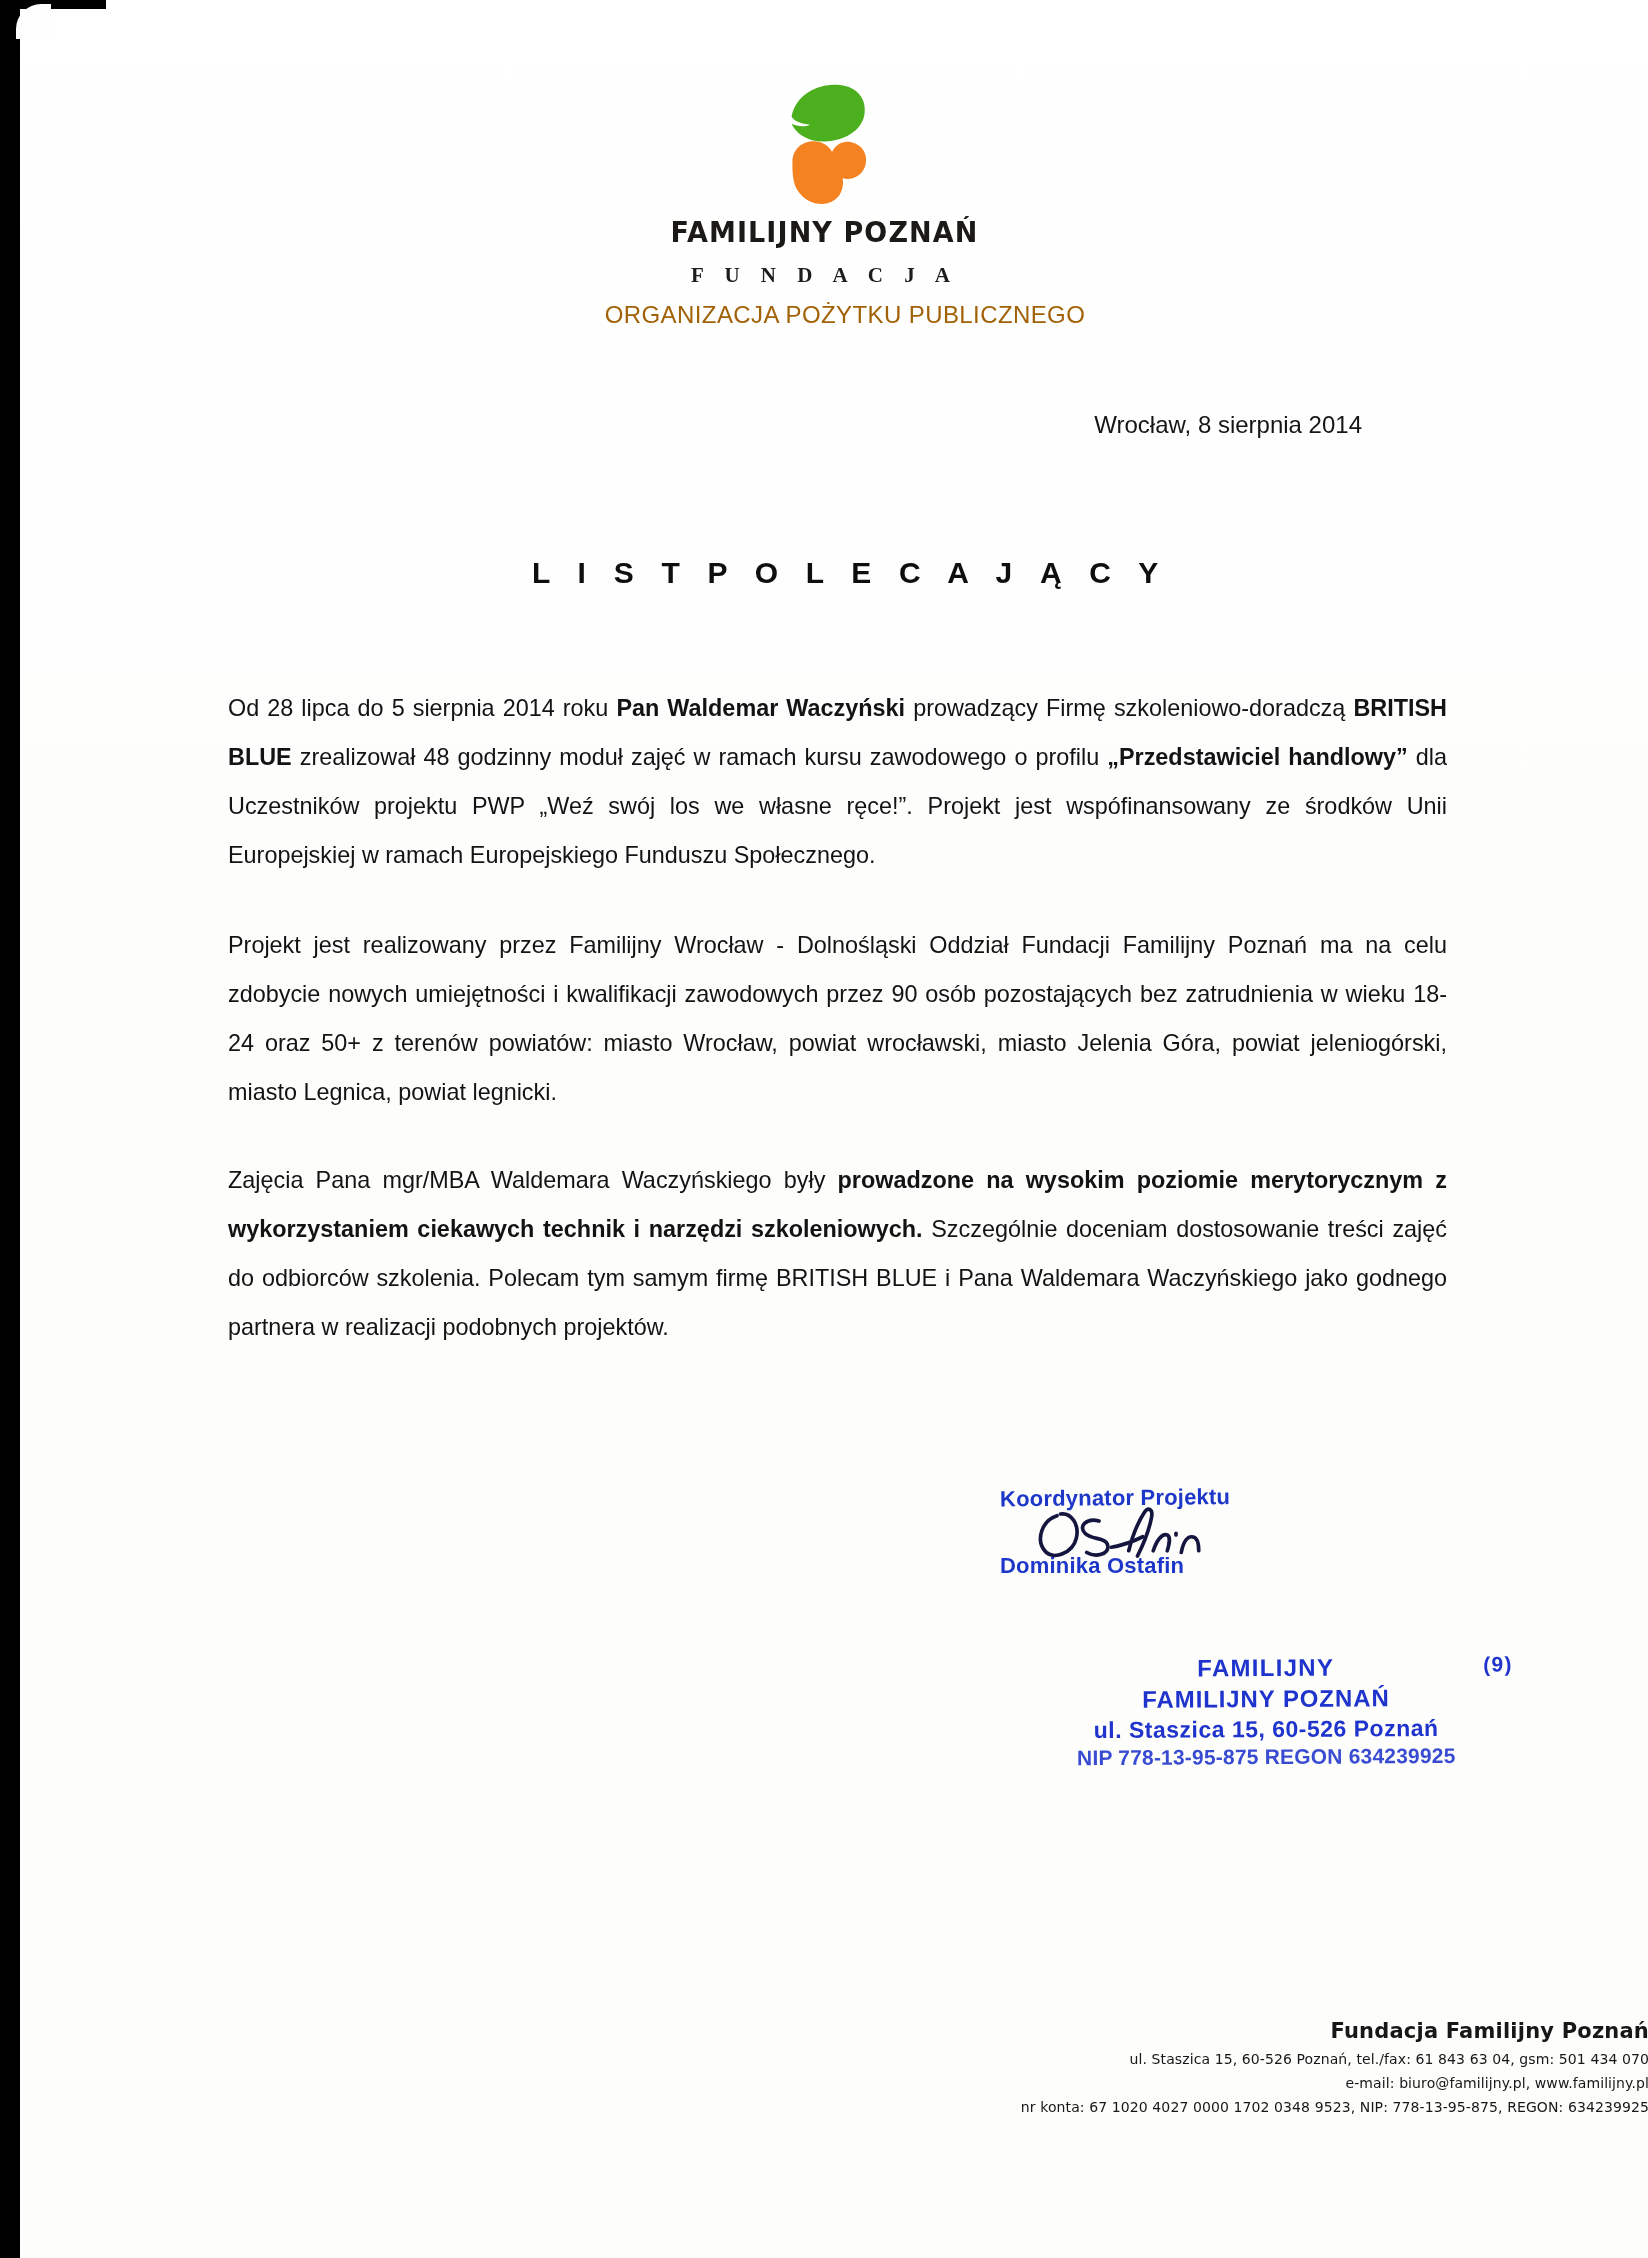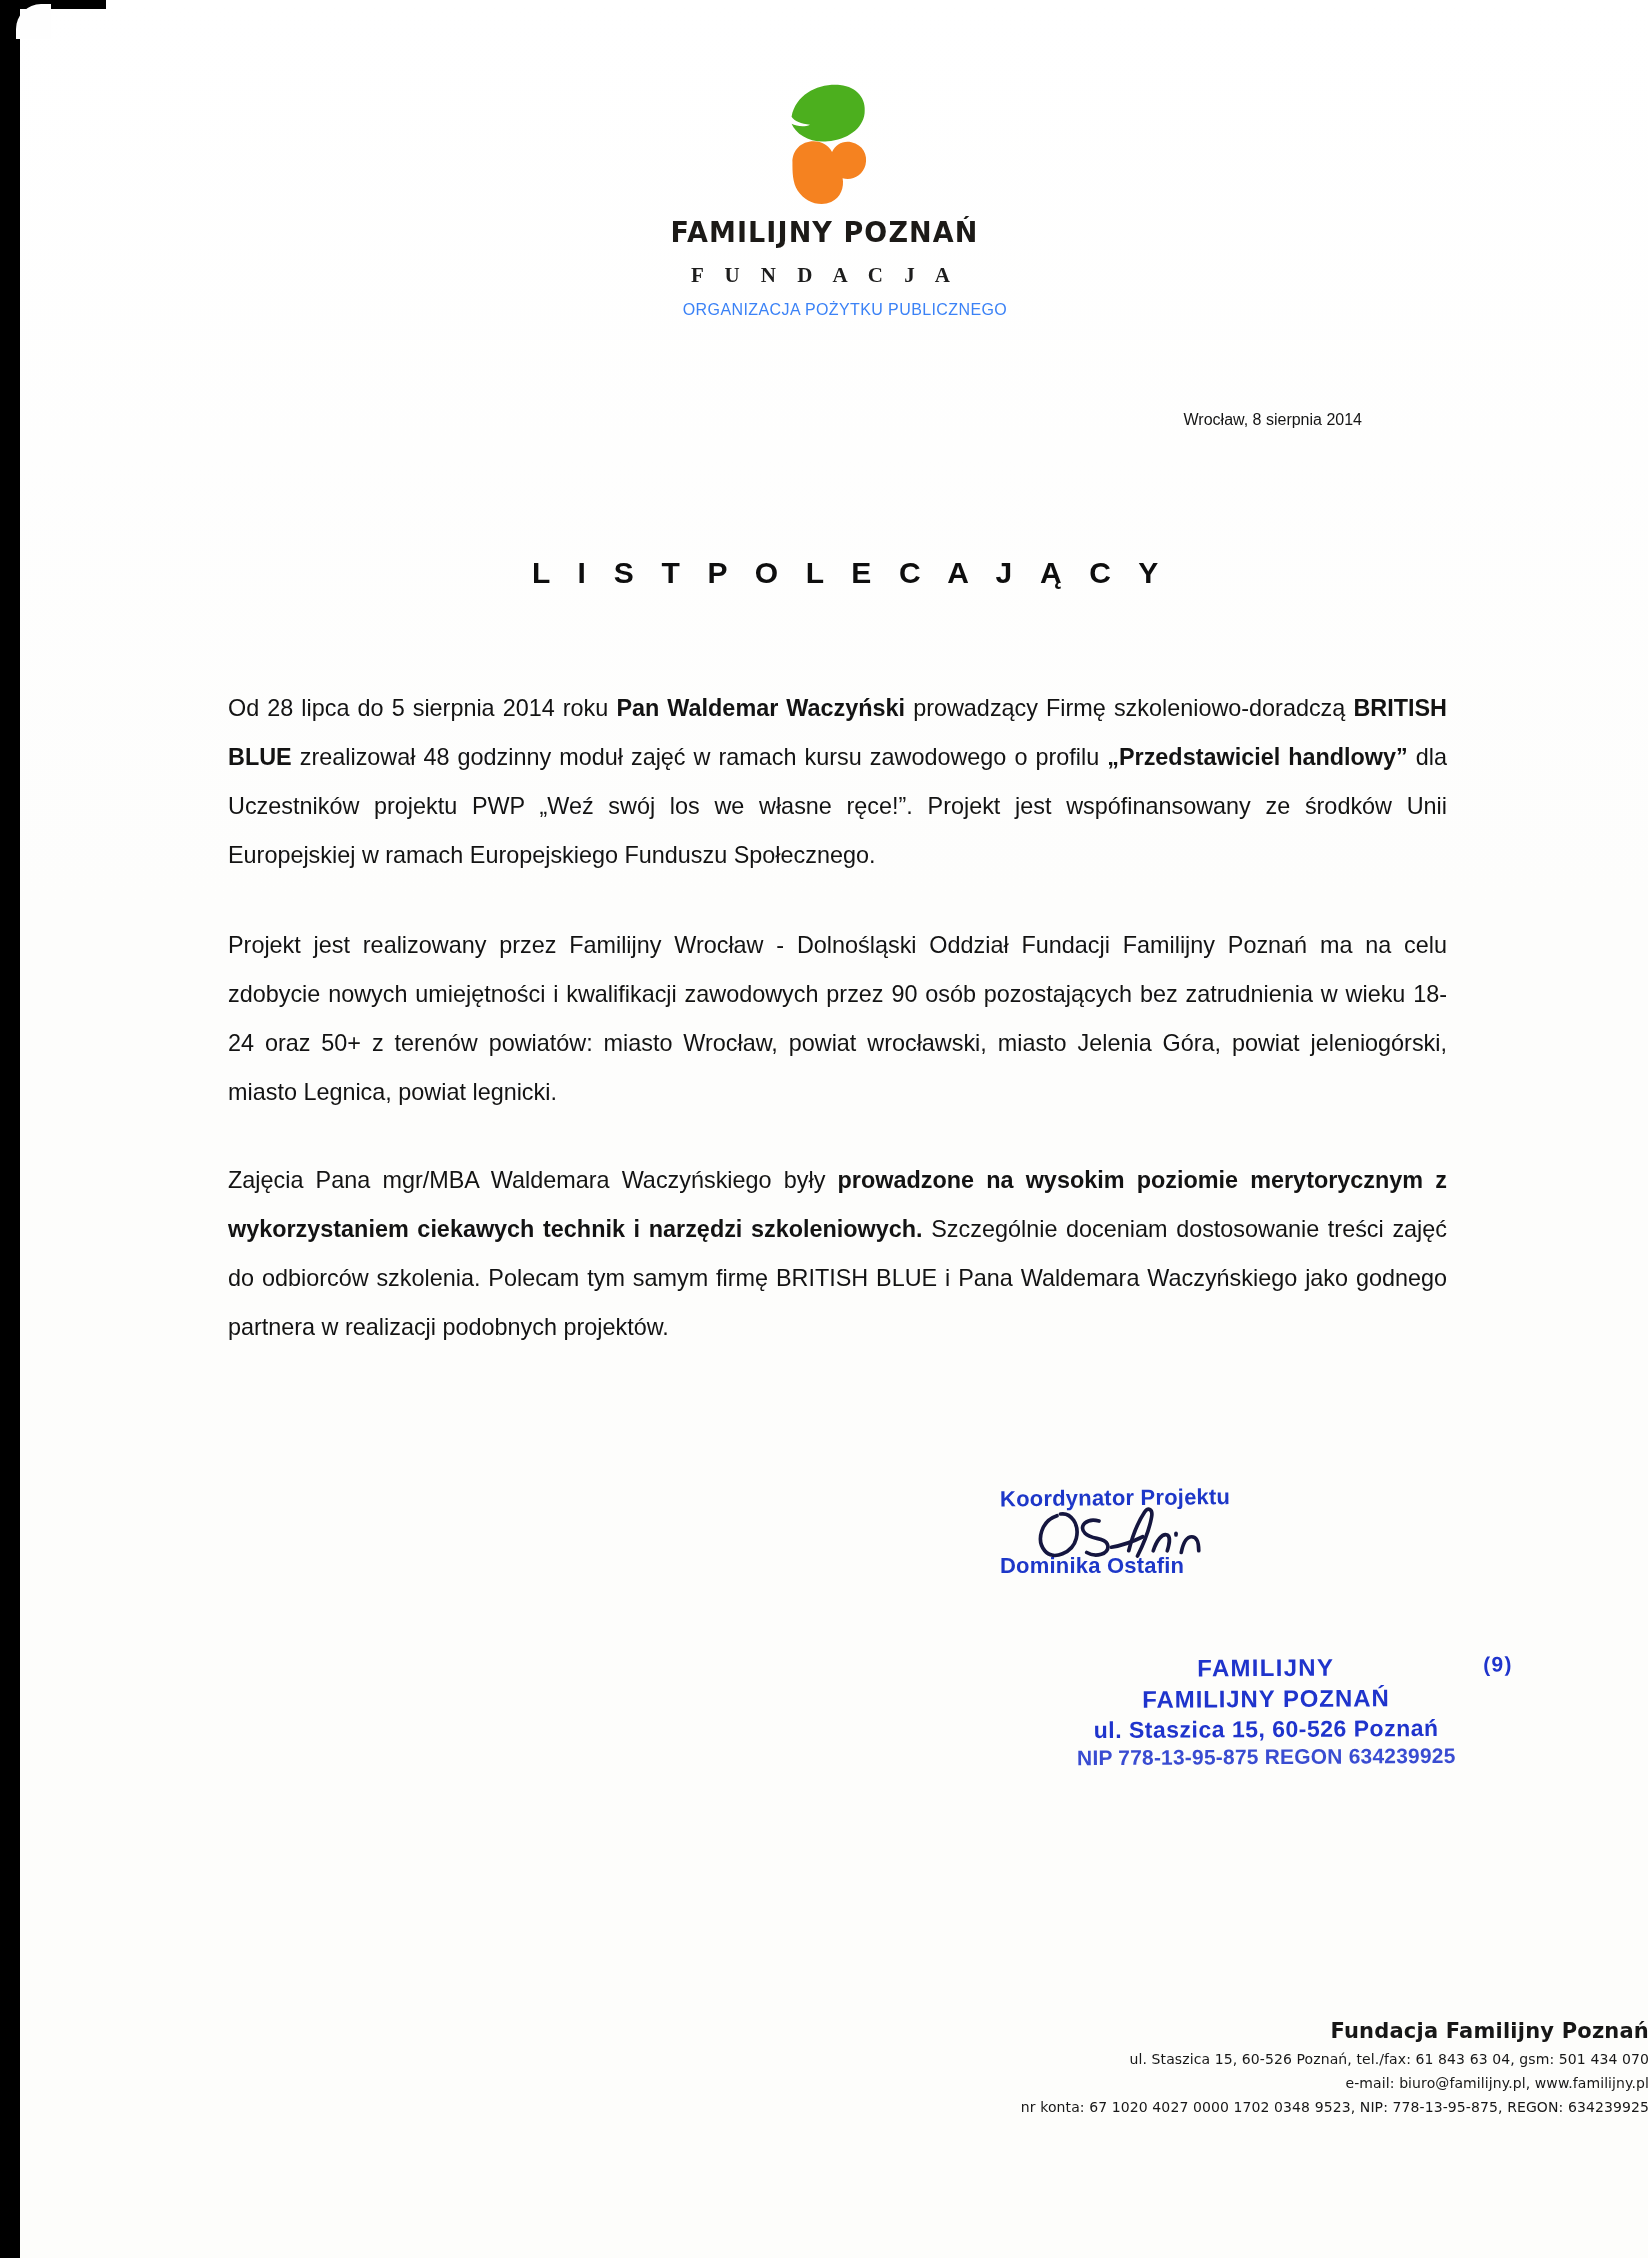--- a/index.html
+++ b/index.html
@@ -67,35 +67,35 @@
   .org-kind {
     margin-top: 15px;
     font-size: 21px;
     font-weight: 700;
     letter-spacing: 8px;
     color: #1d1d1d;
     font-family: Liberation Serif, serif;
   }
   .org-status {
     margin-top: 13.2px;
-    font-size: 16px;
+    font-size: 24px;
     letter-spacing: 0.4px;
-    color: #3b82f6;
+    color: #a16207;
     padding-left: 41px;
   }
 
   
   .date-line {
     position: absolute;
     left: 0; top: 411px;
     width: 1565px;
     padding-right: 203px;
     box-sizing: border-box;
     text-align: right;
-    font-size: 16px;
+    font-size: 24px;
     color: #151515;
   }
 
   
   .doc-title {
     position: absolute;
     left: 0; top: 556px;
     width: 1649px;
     text-align: center;
     font-size: 30px;

